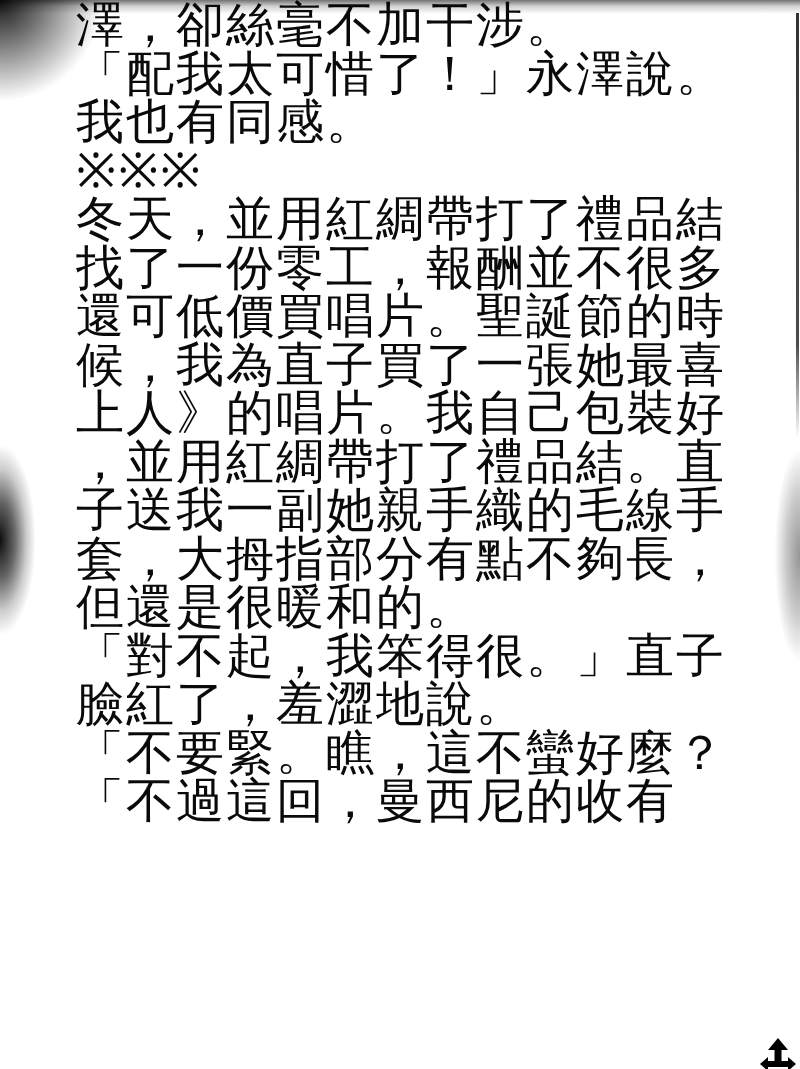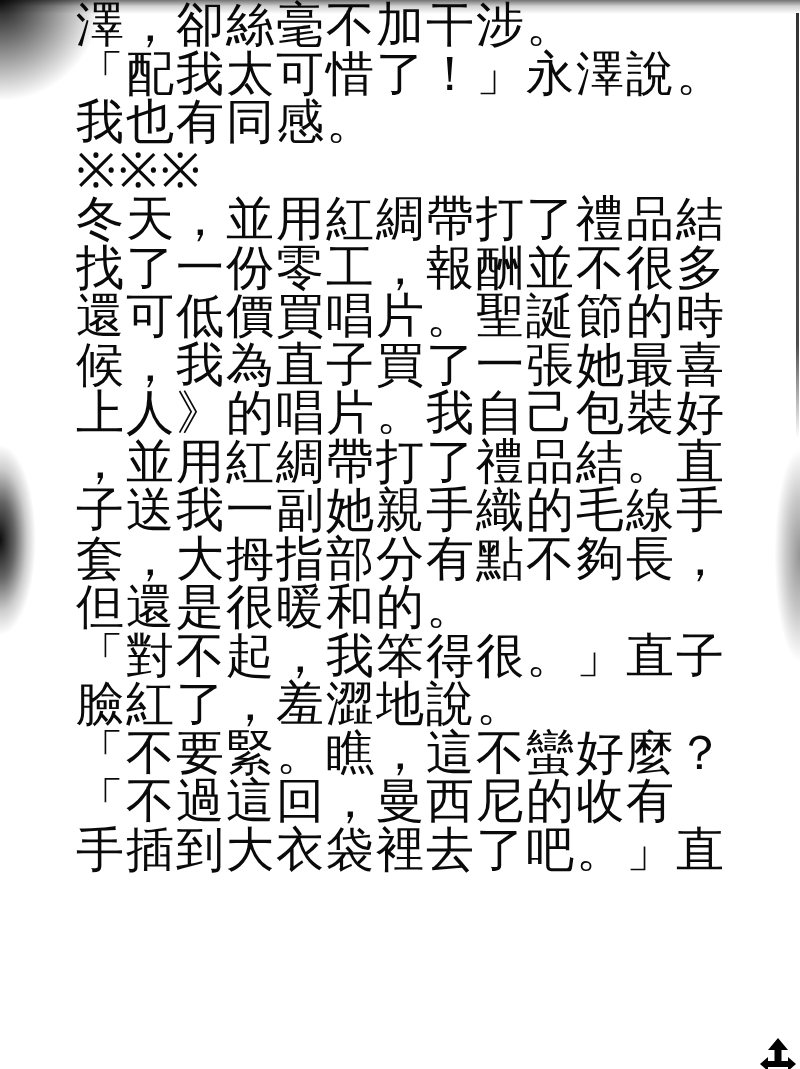--- a/index.html
+++ b/index.html
@@ -95,21 +95,20 @@
     <div class="text-line">候，我為直子買了一張她最喜</div>
     <div class="text-line">上人》的唱片。我自己包裝好</div>
     <div class="text-line">，並用紅綢帶打了禮品結。直</div>
     <div class="text-line">子送我一副她親手織的毛線手</div>
     <div class="text-line">套，大拇指部分有點不夠長，</div>
     <div class="text-line">但還是很暖和的。</div>
     <div class="text-line">「對不起，我笨得很。」直子</div>
     <div class="text-line">臉紅了，羞澀地說。</div>
     <div class="text-line">「不要緊。瞧，這不蠻好麼？</div>
     <div class="text-line">「不過這回，曼西尼的收有</div>
-    <div class="text-line">手插到大衣袋裡去了吧。」直</div>
   </div>
 
   <div class="shadow-top"></div>
   <div class="shadow-corner-tl"></div>
   <div class="shadow-left-curl"></div>
   <div class="shadow-right-curl"></div>
   <div class="page-edge-line"></div>
 
   <div class="pan-icon">
     <svg width="36" height="40" viewBox="0 0 36 40" xmlns="http://www.w3.org/2000/svg">

